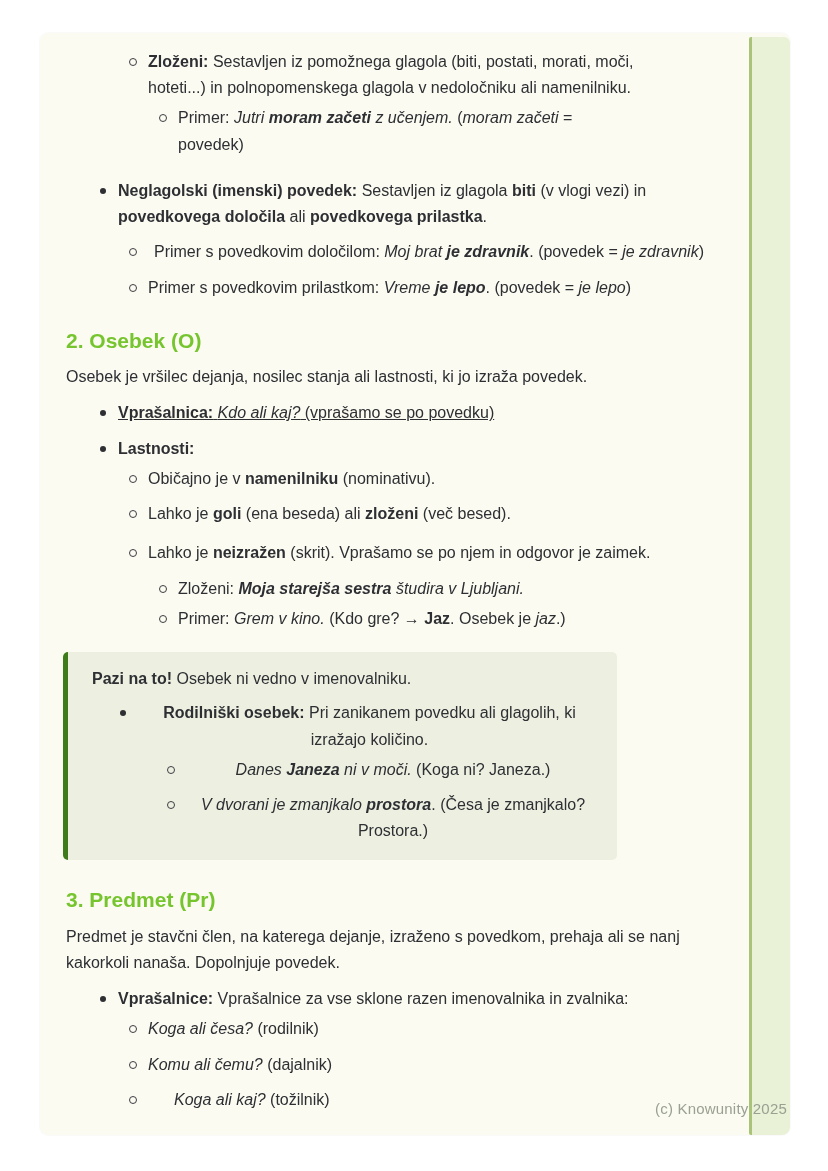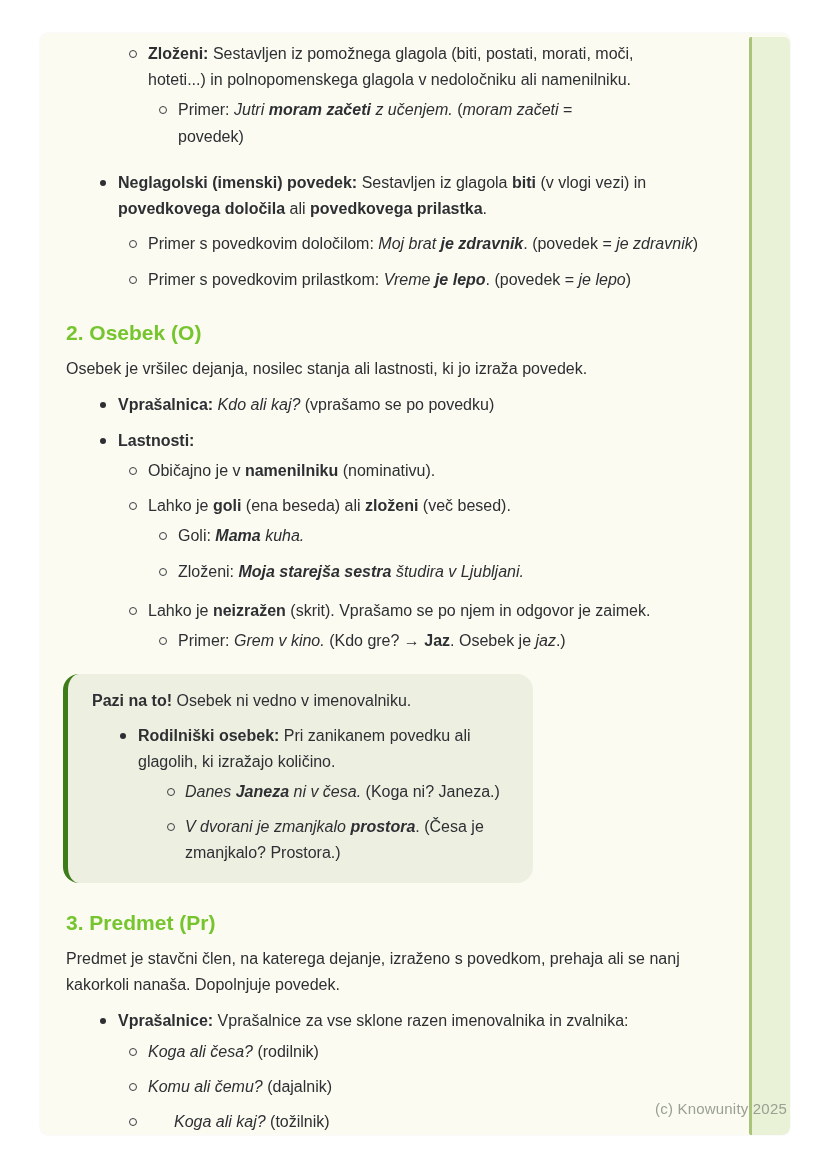--- a/index.html
+++ b/index.html
@@ -35,48 +35,48 @@
     line-height:1.3;
     font-weight:700;
     color:var(--heading,#76c52e);
   }
   .para{margin:10px 0 10px 0;}
   .list{margin:0;}
   .item{position:relative;margin-top:9px;}
   .item.g-sm{margin-top:4px;}
   .item.g-md{margin-top:13px;}
   .item.g-lg{margin-top:20px;}
-  .list .item:first-child{margin-top:0;}
+  .list .item:first-child{margin-top:8px;}
   .lvl1{padding-left:52px;}
   .lvl2{padding-left:82px;}
   .lvl3{padding-left:112px;}
   .lvl1>.marker{left:34px;}
   .lvl2>.marker{left:63px;}
   .lvl3>.marker{left:93px;}
   .marker{position:absolute;}
   .marker.disc{width:6px;height:6px;border-radius:50%;background:#2d2f33;top:10px;}
   .marker.circle{width:8px;height:8px;border-radius:50%;border:1.5px solid #3c3e42;box-sizing:border-box;top:9px;background:transparent;}
   .b{font-weight:700;}
   .i{font-style:italic;}
   .bi{font-weight:700;font-style:italic;}
   .callout{
     margin:20px 0 6px -3px;
-    width:470px;
+    width:554px;
     box-sizing:border-box;
     background:var(--callout-bg,#edf0e1);
     border-left:5px solid var(--callout-border,#3e7c1b);
-    border-radius:16px;
+    border-radius:5px;
     padding:14px 16px 16px 24px;
   }
   .callout .intro{margin:0;}
   .callout .item.lvl1{padding-left:46px;}
   .callout .item.lvl1>.marker{left:28px;}
   .callout .item.lvl2{padding-left:93px;}
   .callout .item.lvl2>.marker{left:75px;}
-  .callout .list{margin-top:8px;}
+  .callout .list{margin-top:8px;text-align:center;}
   .watermark{
     position:absolute;right:3px;bottom:18px;
     font-size:15px;letter-spacing:0.2px;
     color:var(--watermark,#9aa092);
   }
 </style>
 </head>
 <body style="--page-bg: #fbfbf1; --heading: #76c52e; --callout-border: #3e7c1b; --callout-bg: #edf0e1; --strip-bg: #e9f1d7; --strip-line: #a9c478; --body-text: #2d2f33; --watermark: #9aa092;">
 
 <div class="page">
@@ -90,73 +90,69 @@
         <div class="item lvl3 g-sm">
           <span class="marker circle"></span>
           <span class="txt" style="display: block; max-width: 450px;"><span>Primer: </span><span class="i">Jutri </span><span class="bi">moram začeti</span><span class="i"> z učenjem.</span><span> (</span><span class="i">moram začeti</span><span> = povedek)</span></span>
         </div>
         <div class="item lvl1 g-lg">
           <span class="marker disc"></span>
           <span class="txt" style="display: block;"><span class="b">Neglagolski (imenski) povedek:</span><span> Sestavljen iz glagola </span><span class="b">biti</span><span> (v vlogi vezi) in </span><span class="b">povedkovega določila</span><span> ali </span><span class="b">povedkovega prilastka</span><span>.</span></span>
         </div>
         <div class="item lvl2">
           <span class="marker circle"></span>
-          <span class="txt" style="display: block;"><span>Primer s povedkovim določilom: </span><span class="i">Moj brat </span><span class="bi">je zdravnik</span><span>. (povedek = </span><span class="i">je zdravnik</span><span>)</span></span>
+          <span class="txt" style="display: block; text-align: center;"><span>Primer s povedkovim določilom: </span><span class="i">Moj brat </span><span class="bi">je zdravnik</span><span>. (povedek = </span><span class="i">je zdravnik</span><span>)</span></span>
         </div>
         <div class="item lvl2">
           <span class="marker circle"></span>
           <span class="txt" style="display: block;"><span>Primer s povedkovim prilastkom: </span><span class="i">Vreme </span><span class="bi">je lepo</span><span>. (povedek = </span><span class="i">je lepo</span><span>)</span></span>
         </div>
       </div>
       <div class="heading">2. Osebek (O)</div>
       <div class="para"><span>Osebek je vršilec dejanja, nosilec stanja ali lastnosti, ki jo izraža povedek.</span></div>
       <div class="list">
         <div class="item lvl1">
           <span class="marker disc"></span>
-          <span class="txt" style="display: block;"><span class="b">Vprašalnica:</span><span> </span><span class="i">Kdo ali kaj?</span><span> (vprašamo se po povedku)</span></span>
+          <span class="txt" style="display: block; text-decoration: underline;"><span class="b">Vprašalnica:</span><span> </span><span class="i">Kdo ali kaj?</span><span> (vprašamo se po povedku)</span></span>
         </div>
         <div class="item lvl1">
           <span class="marker disc"></span>
           <span class="txt" style="display: block;"><span class="b">Lastnosti:</span></span>
         </div>
         <div class="item lvl2 g-sm">
           <span class="marker circle"></span>
           <span class="txt" style="display: block;"><span>Običajno je v </span><span class="b">namenilniku</span><span> (nominativu).</span></span>
         </div>
         <div class="item lvl2">
           <span class="marker circle"></span>
           <span class="txt" style="display: block;"><span>Lahko je </span><span class="b">goli</span><span> (ena beseda) ali </span><span class="b">zloženi</span><span> (več besed).</span></span>
         </div>
-        <div class="item lvl3 g-sm">
+        <div class="item lvl2 g-md">
           <span class="marker circle"></span>
-          <span class="txt" style="display: block;"><span>Goli: </span><span class="bi">Mama</span><span class="i"> kuha.</span></span>
+          <span class="txt" style="display: block;"><span>Lahko je </span><span class="b">neizražen</span><span> (skrit). Vprašamo se po njem in odgovor je zaimek.</span></span>
         </div>
         <div class="item lvl3">
           <span class="marker circle"></span>
           <span class="txt" style="display: block;"><span>Zloženi: </span><span class="bi">Moja starejša sestra</span><span class="i"> študira v Ljubljani.</span></span>
-        </div>
-        <div class="item lvl2 g-md">
-          <span class="marker circle"></span>
-          <span class="txt" style="display: block;"><span>Lahko je </span><span class="b">neizražen</span><span> (skrit). Vprašamo se po njem in odgovor je zaimek.</span></span>
         </div>
         <div class="item lvl3 g-sm">
           <span class="marker circle"></span>
           <span class="txt" style="display: block;"><span>Primer: </span><span class="i">Grem v kino.</span><span> (Kdo gre? → </span><span class="b">Jaz</span><span>. Osebek je </span><span class="i">jaz</span><span>.)</span></span>
         </div>
       </div>
       <div class="callout">
         <div class="intro"><span class="b">Pazi na to!</span><span> Osebek ni vedno v imenovalniku.</span></div>
         <div class="list">
           <div class="item lvl1">
             <span class="marker disc"></span>
             <span class="txt" style="display: block;"><span class="b">Rodilniški osebek:</span><span> Pri zanikanem povedku ali glagolih, ki izražajo količino.</span></span>
           </div>
           <div class="item lvl2 g-sm">
             <span class="marker circle"></span>
-            <span class="txt" style="display: block;"><span class="i">Danes </span><span class="bi">Janeza</span><span class="i"> ni v česa.</span><span> (Koga ni? Janeza.)</span></span>
+            <span class="txt" style="display: block;"><span class="i">Danes </span><span class="bi">Janeza</span><span class="i"> ni v moči.</span><span> (Koga ni? Janeza.)</span></span>
           </div>
           <div class="item lvl2">
             <span class="marker circle"></span>
             <span class="txt" style="display: block;"><span class="i">V dvorani je zmanjkalo </span><span class="bi">prostora</span><span>. (Česa je zmanjkalo? Prostora.)</span></span>
           </div>
         </div>
       </div>
       <div class="heading">3. Predmet (Pr)</div>
       <div class="para" style="max-width: 646px;"><span>Predmet je stavčni člen, na katerega dejanje, izraženo s povedkom, prehaja ali se nanj kakorkoli nanaša. Dopolnjuje povedek.</span></div>
       <div class="list">

